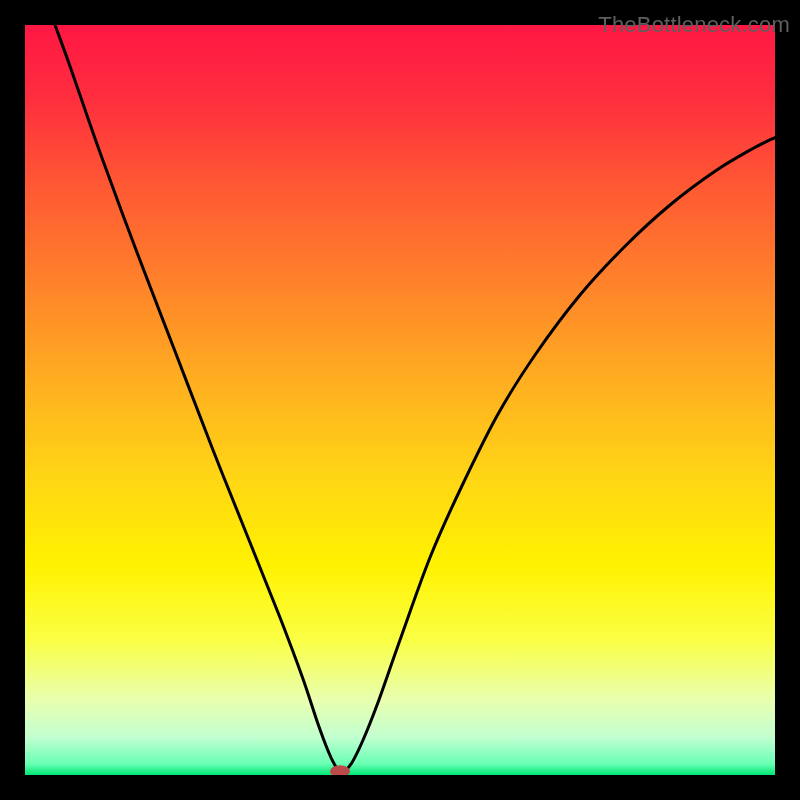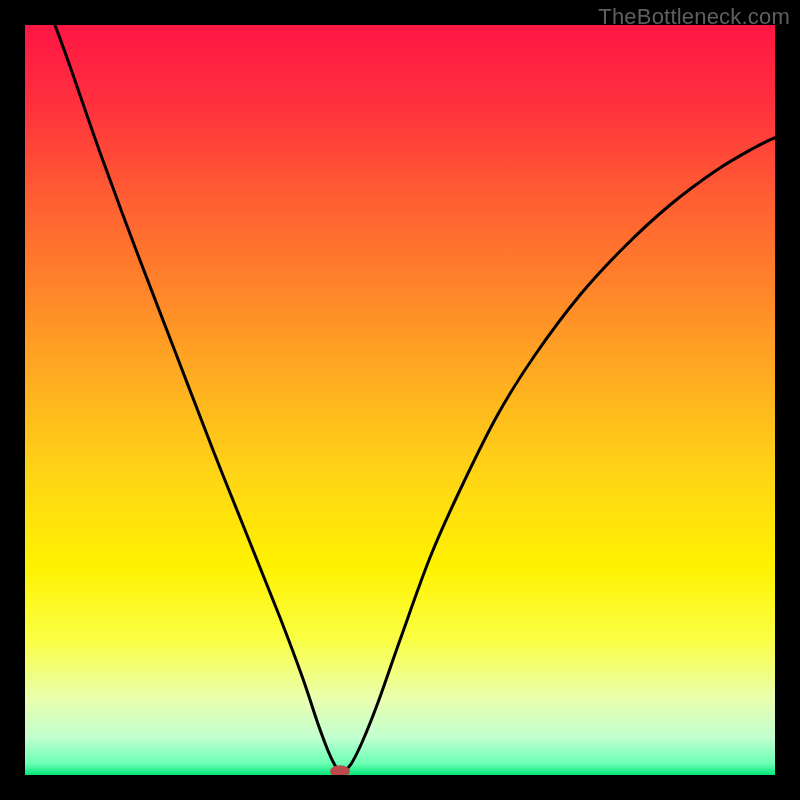--- a/index.html
+++ b/index.html
@@ -14,21 +14,21 @@
   .frame {
     position: absolute;
     left: 25px;
     top: 25px;
     width: 750px;
     height: 750px;
     box-sizing: border-box;
   }
   .watermark {
     position: absolute;
-    top: 4px;
+    top: 12px;
     right: 10px;
     color: #5f5f5f;
     font-size: 22px;
     font-weight: 500;
     letter-spacing: 0.2px;
     z-index: 10;
   }
   svg {
     display: block;
   }

